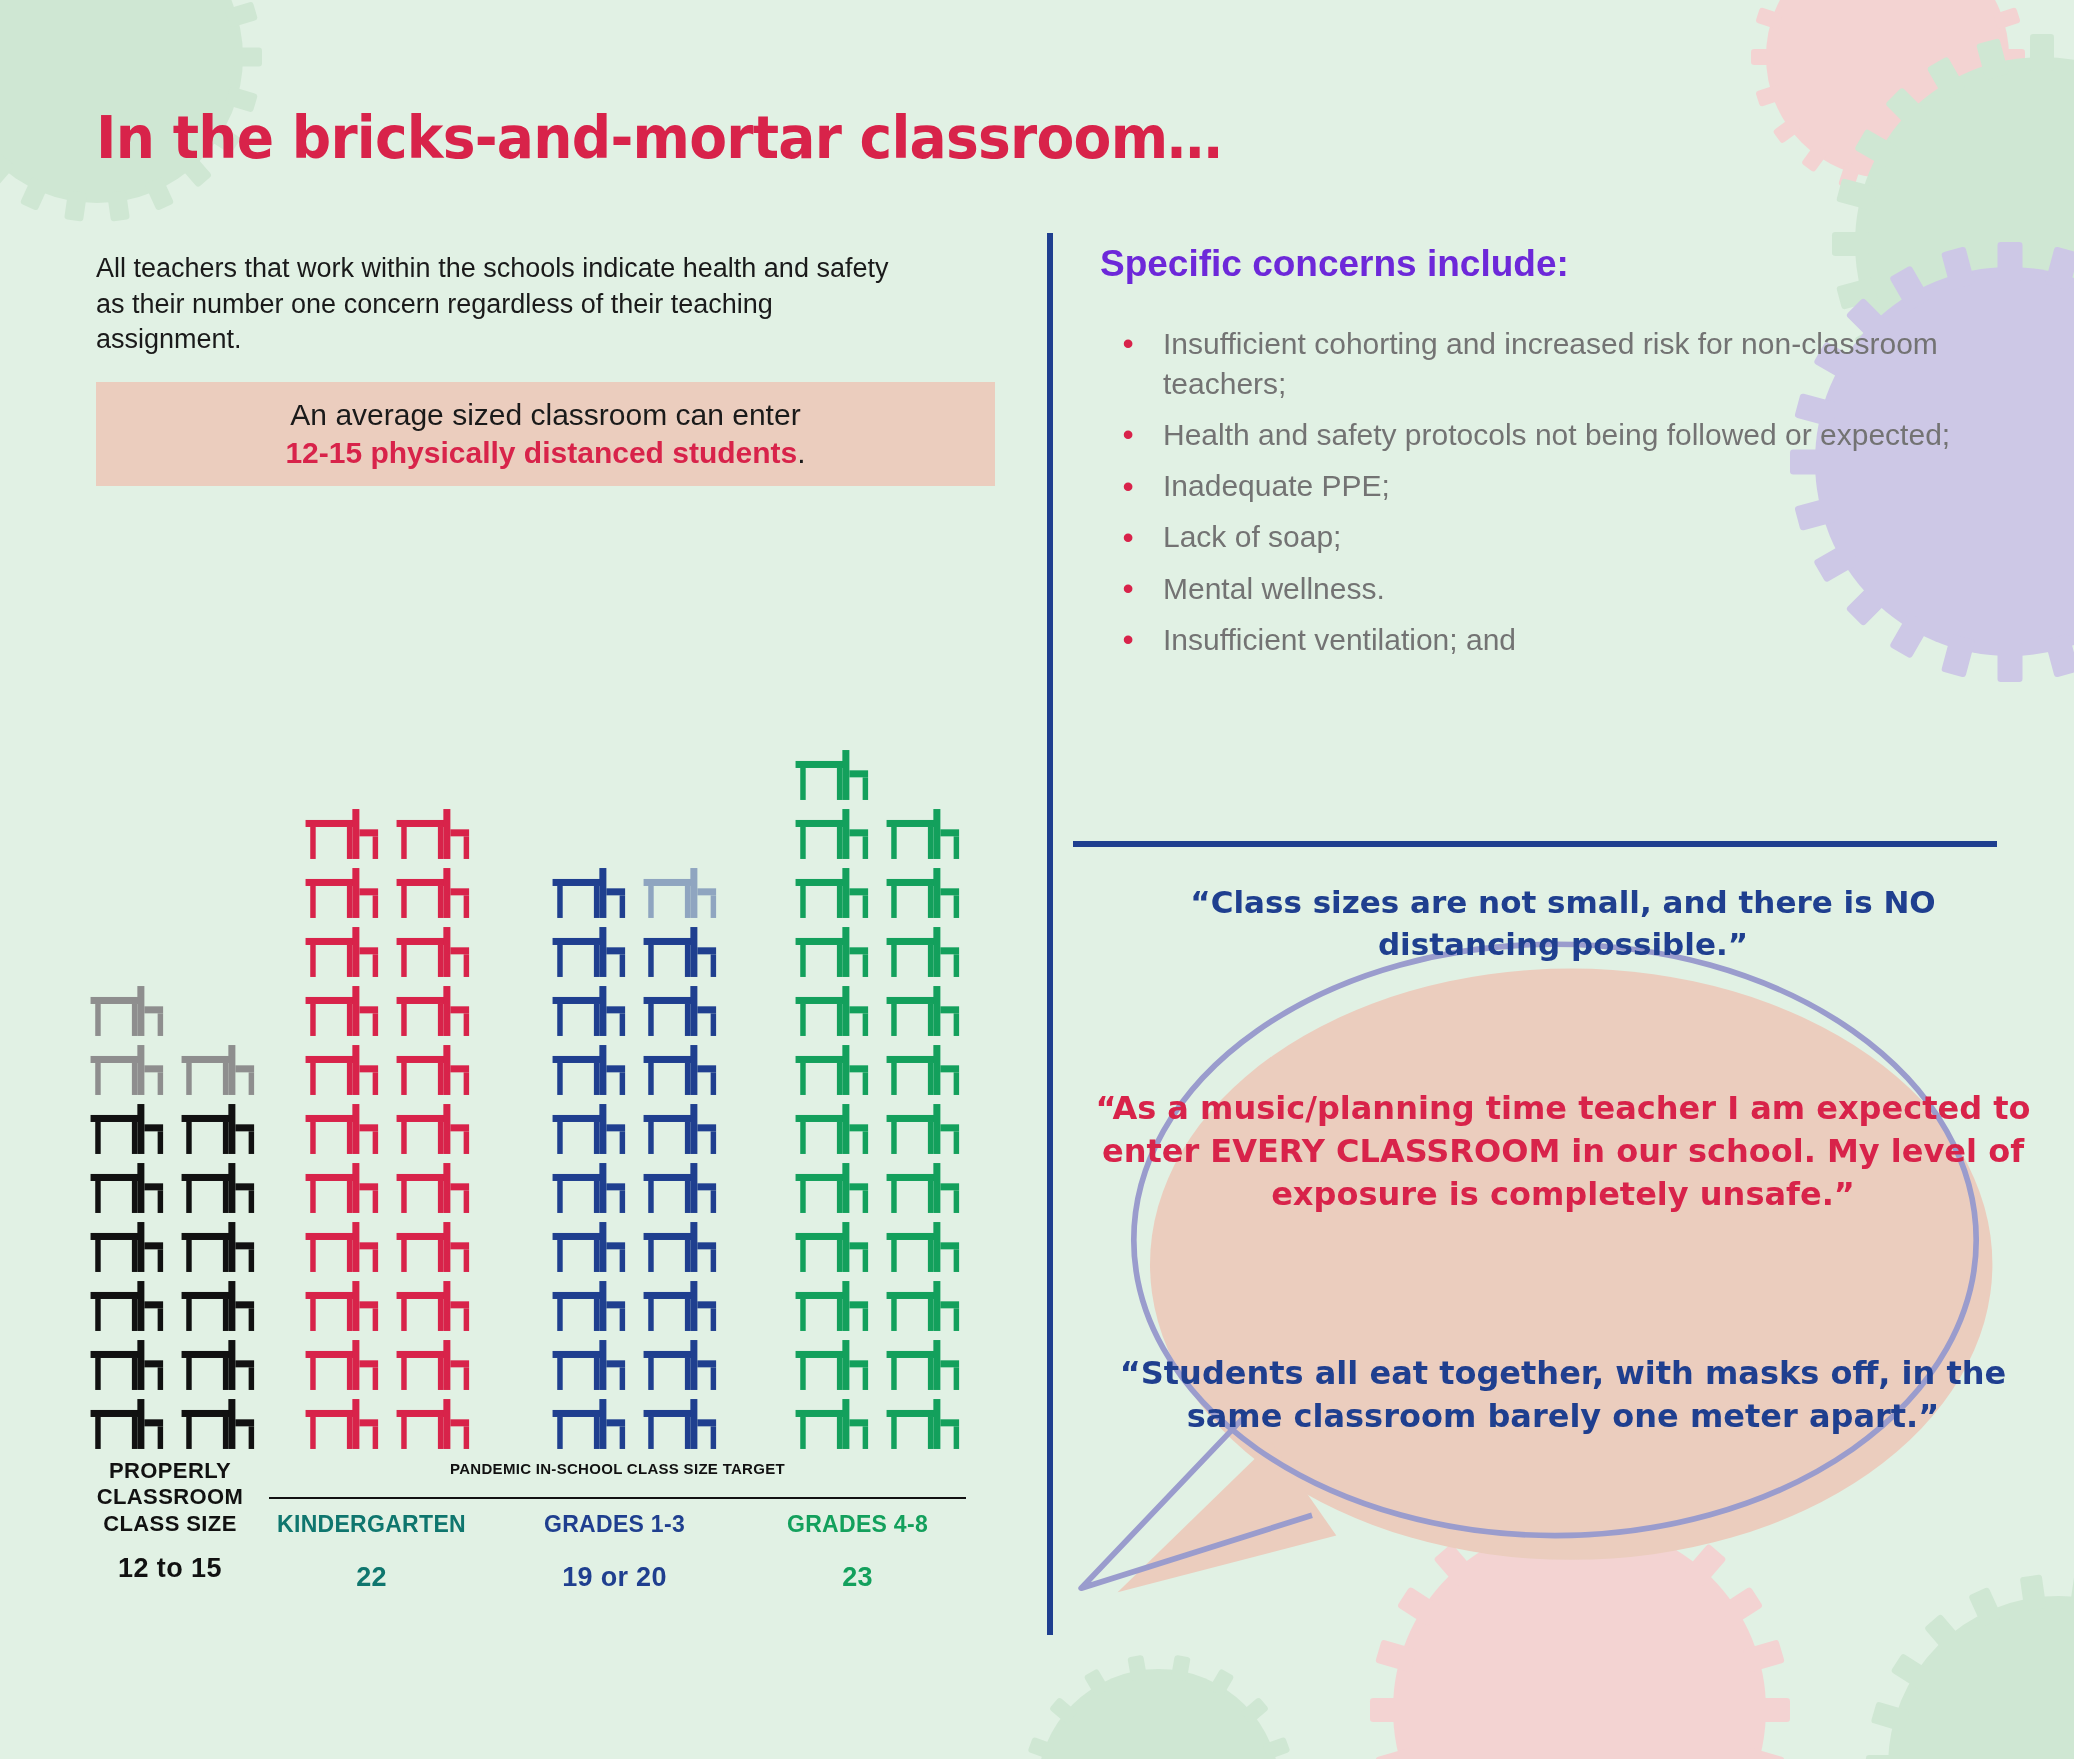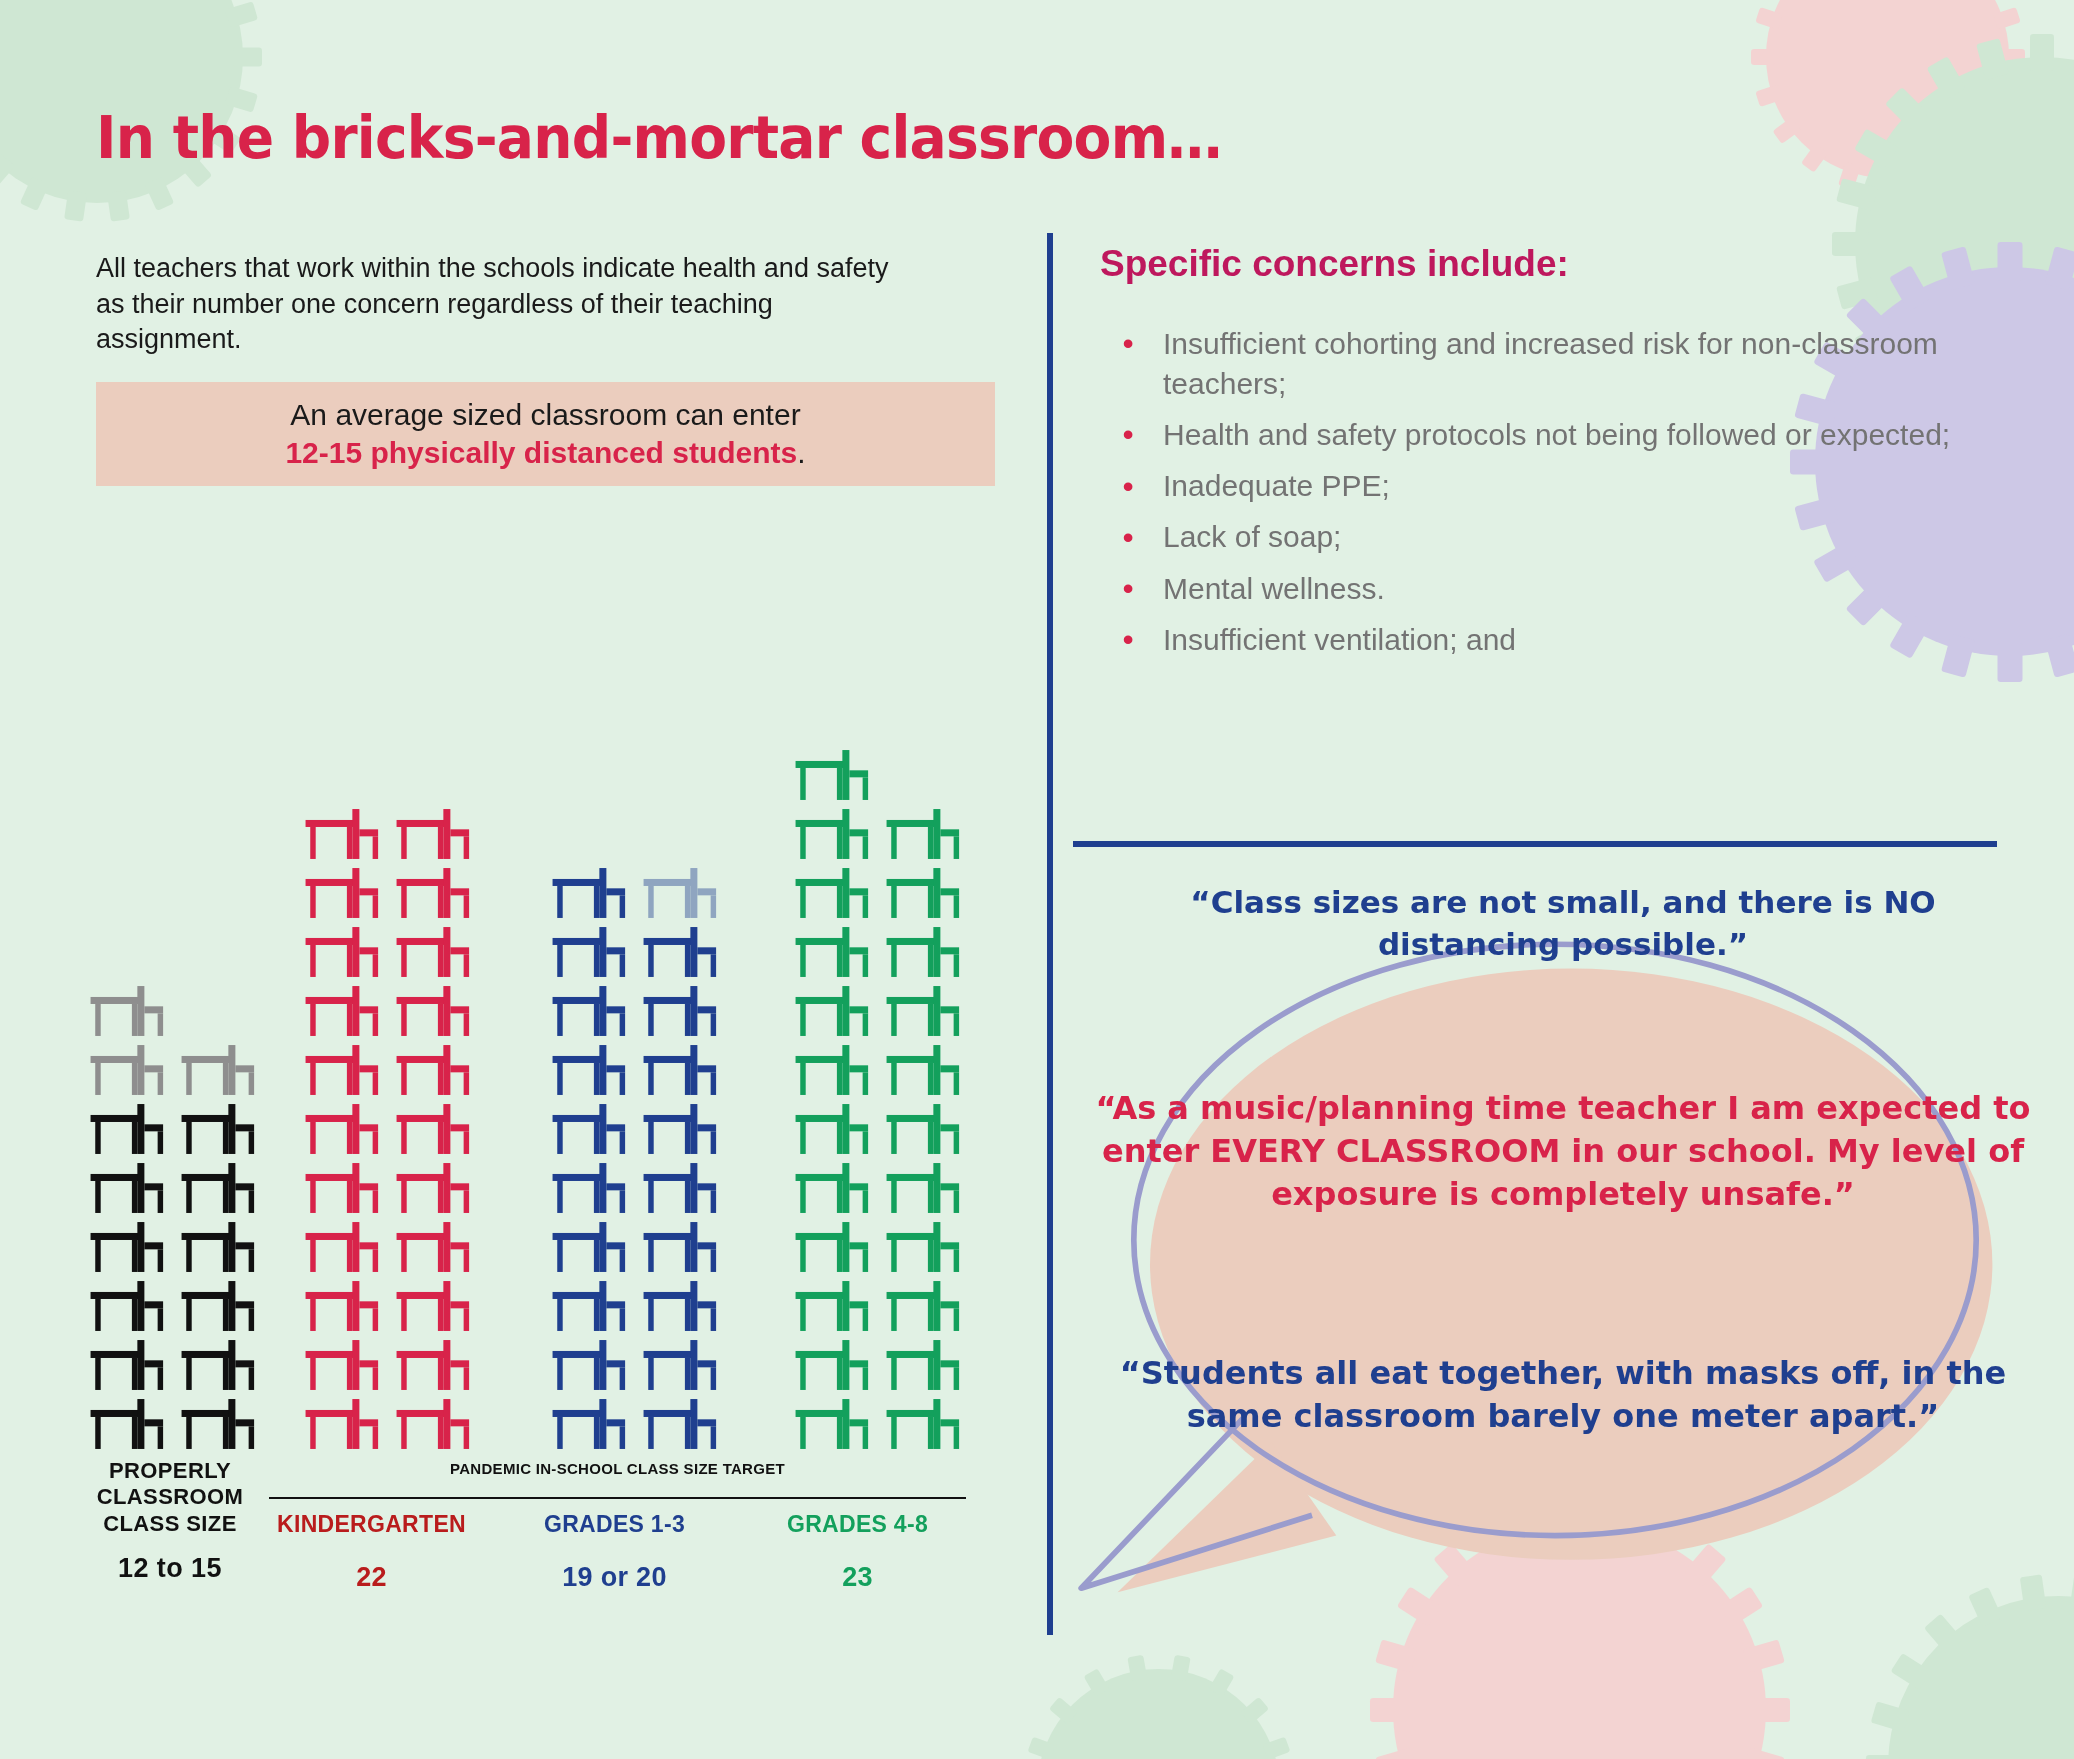--- a/index.html
+++ b/index.html
@@ -96,21 +96,21 @@
     background: #1f3f8f;
   }
 
   
   .concerns-title {
     position: absolute;
     left: 1100px;
     top: 243px;
     font-size: 37px;
     font-weight: bold;
-    color: #be185d;
+    color: #6d28d9;
   }
   .concerns {
     position: absolute;
     left: 1116px;
     top: 324px;
     width: 859px;
     margin: 0;
     padding: 0;
     list-style: none;
   }
@@ -159,21 +159,21 @@
     font-size: 22px; font-weight: bold; color: #111; line-height: 1.2; letter-spacing: 0.4px;
   }
   .lbl-left .num { font-size: 27px; margin-top: 14.6px; }
   .target-title {
     position: absolute; left: 188px; top: 1.6px; width: 697px; text-align: center;
     font-size: 15px; font-weight: bold; color: #111; letter-spacing: 0.3px;
   }
   .target-line { position: absolute; left: 188px; top: 39px; width: 697px; height: 2.4px; background: #111; }
   .cat { position: absolute; top: 53px; width: 243px; text-align: center; font-size: 23px; font-weight: bold; letter-spacing: 0.3px; }
   .cat .num { display: block; margin-top: 24px; font-size: 27px; }
-  .cat-k { left: 169px; color: #b91c1c; }
+  .cat-k { left: 169px; color: #0f766e; }
   .cat-g13 { left: 412px; color: #1f3f8f; }
   .cat-g48 { left: 655px; color: #13a05c; }
 </style>
 </head>
 <body>
 
 <div id="bg">
     <div class="virus" style="left: -49px; top: -89px; width: 292px; height: 292px;">
       <div class="body" style="background: rgb(207, 231, 211);"></div>
       <div class="spike" style="background: rgb(207, 231, 211); width: 29px; height: 19px; transform: rotate(0deg) translate(136px, -50%);"></div>

